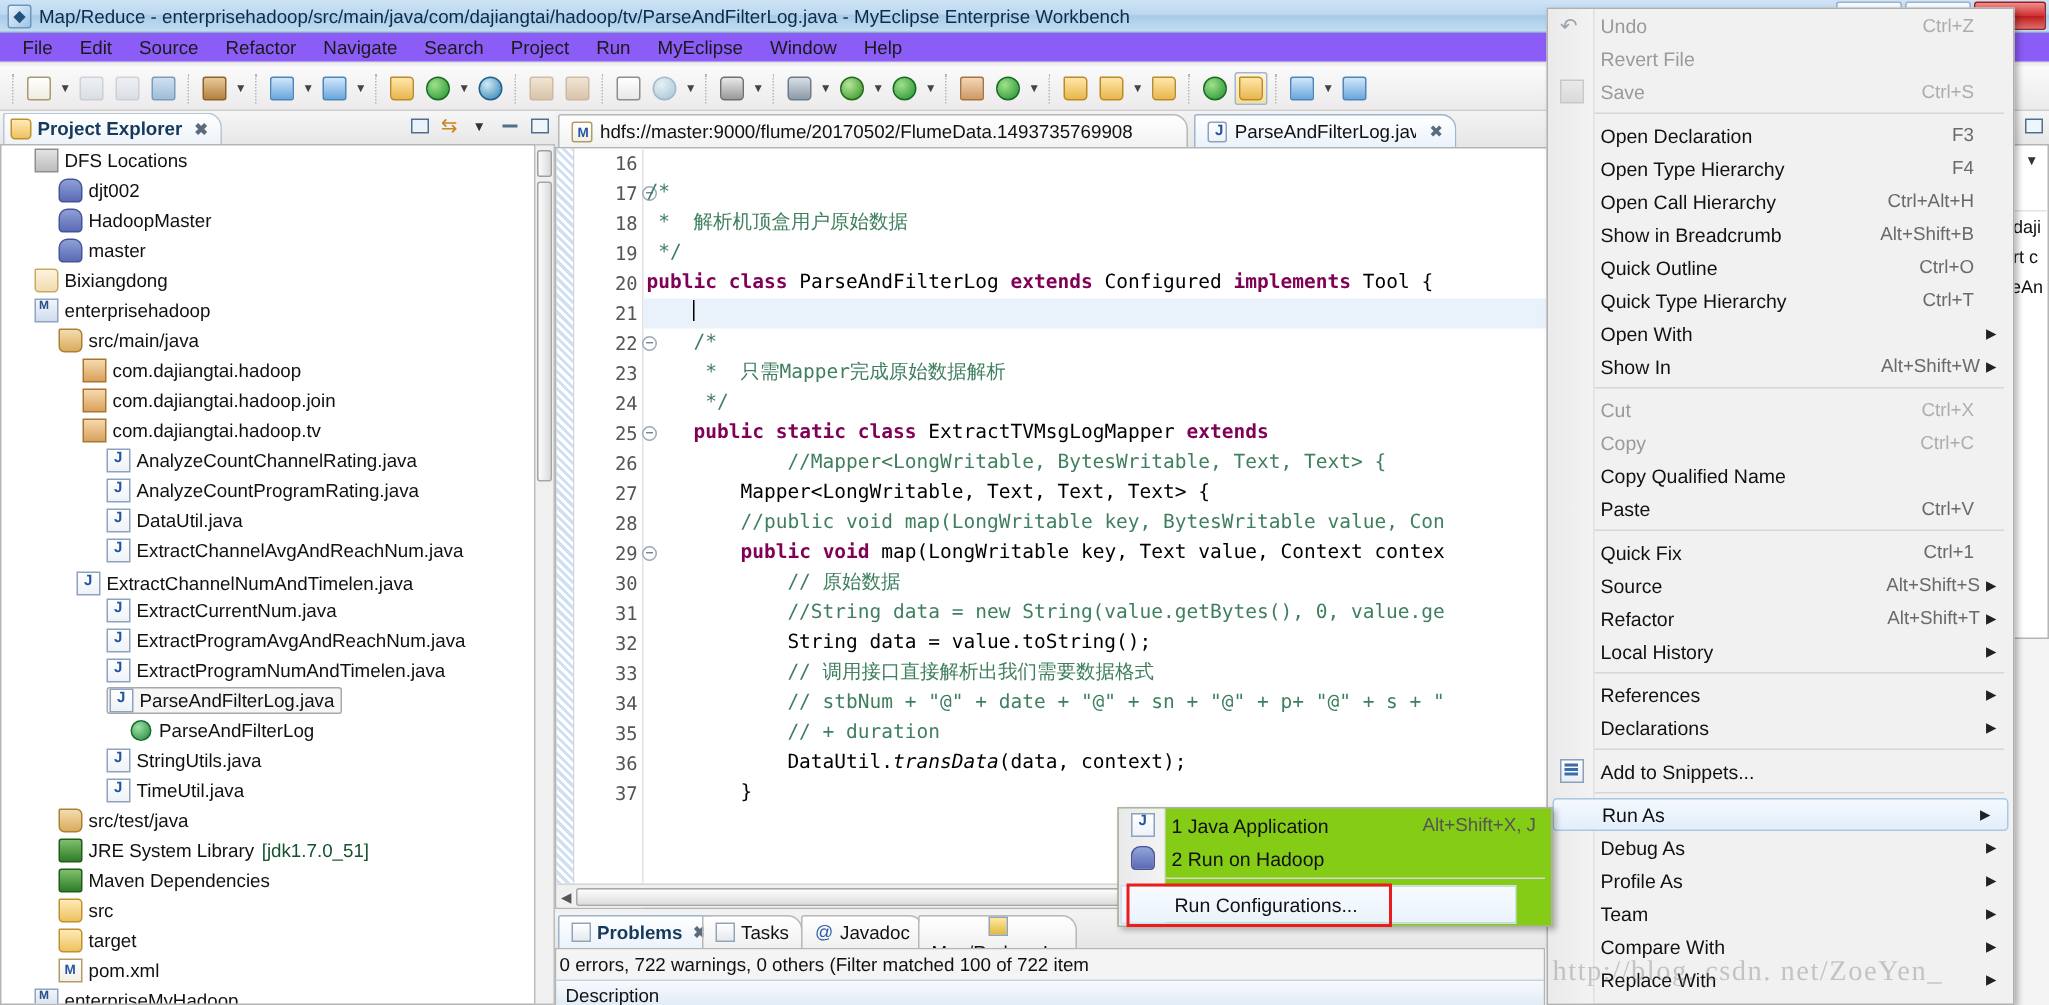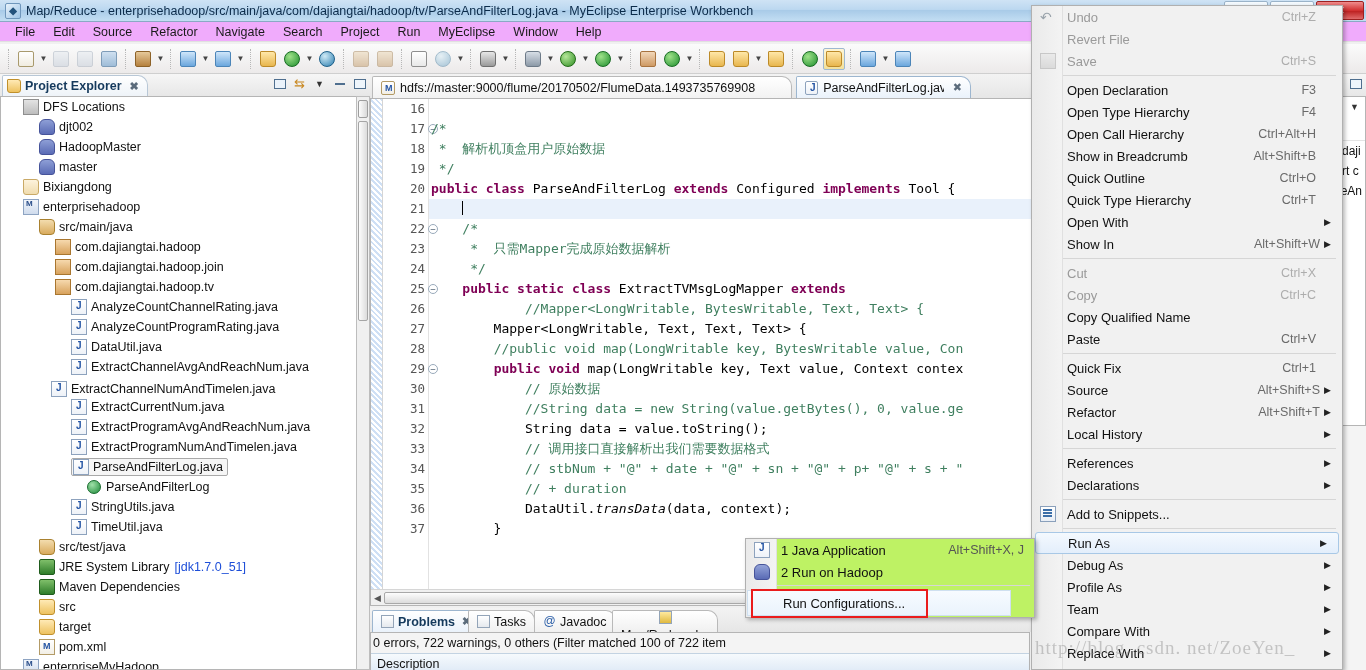--- a/index.html
+++ b/index.html
@@ -39,21 +39,21 @@
   }
   .winbtn.close{
     width:48px;
     background:linear-gradient(to bottom,#f08d8d,#d13030 50%,#bb1c1c 51%,#e06a6a);
     border:1px solid #9c2020; color:#fff; font-weight:bold;
   }
 
   
   #menubar{
     position:absolute; left:0; top:22px; width:1366px; height:20px;
-    background:#f0abfc; border-bottom:1px solid #e0e0e0;
+    background:#8b5cf6; border-bottom:1px solid #e0e0e0;
     display:flex; align-items:center; padding-left:6px;
   }
   #menubar .mi{ padding:2px 9px; color:#1a1a1a; font-size:12.5px; white-space:nowrap; }
 
   
   #toolbar{
     position:absolute; left:0; top:44px; width:1366px; height:30px;
     background:linear-gradient(to bottom,#fbfbfb,#eceaea);
     border-bottom:1px solid #cfcfcf;
     display:flex; align-items:center; padding-left:4px;
@@ -137,21 +137,21 @@
   .xmlicon::after{content:"M";position:absolute;left:3px;top:1px;font-size:9px;color:#2454a4;font-weight:bold;}
   .classicon{
     width:14px;height:14px;border-radius:50%;
     background:radial-gradient(circle at 35% 32%,#9fe0a8,#1f8a3a);
     border:1px solid #166b2c;margin-right:5px;flex:none;
   }
   .tsel{
     background:#f6f6f6;border:1px solid #a9a9a9;border-radius:2px;
     padding:0 4px 0 1px; height:18px; display:flex; align-items:center;
   }
-  .dim{color:#1d4ed8;}
+  .dim{color:#14532d;}
 
   
   #editorarea{ position:absolute; left:370px; top:0; width:996px; height:596px; }
   .edtabbar{ height:24px; position:relative; background:linear-gradient(to bottom,#f3f3f3,#e6e6e6); }
   .edtab{
     position:absolute;top:2px;height:22px;display:flex;align-items:center;gap:5px;
     padding:0 8px; font-size:12.5px; color:#111;
     border:1px solid #b9b9b9; border-bottom:none; border-radius:2px 10px 0 0;
     background:linear-gradient(to bottom,#ffffff,#f2f2f2);
   }
@@ -256,21 +256,21 @@
   .msep{ height:1px;background:#d6d6d6;margin:3px 6px 3px 31px; }
   .micon{ position:absolute;left:8px;top:3px;width:16px;height:16px; }
   .icon-undo{ color:#9aa3ab; font-size:14px; line-height:16px;}
   .icon-save{ background:linear-gradient(to bottom,#e6e6e6,#c9c9c9); border:1px solid #a9a9a9; opacity:.55;}
   .icon-snip{ background:linear-gradient(to bottom,#ffffff,#e9eef5); border:1px solid #8aa0bb;}
   .icon-snip::after{content:"";position:absolute;left:2px;top:2px;width:9px;height:2px;background:#3b6ea8;box-shadow:0 3px 0 #3b6ea8,0 6px 0 #3b6ea8;}
 
   
   #submenu{
     position:absolute;left:745px;top:538px;width:290px;height:80px;
-    background:#bef264;border:1px solid #b0b0b0;box-shadow:2px 2px 4px rgba(0,0,0,.28);
+    background:#84cc16;border:1px solid #b0b0b0;box-shadow:2px 2px 4px rgba(0,0,0,.28);
     z-index:70;
   }
   #submenu .gutterstrip{
     position:absolute;left:0;top:0;width:31px;height:100%;
     background:linear-gradient(to right,#eaeaea,#f3f3f3);border-right:1px solid #e0e0e0;
   }
   .srow{ position:relative;height:22px;display:flex;align-items:center;padding-left:35px;font-size:13px;color:#111;z-index:2;}
   .srow .sacc{ position:absolute;right:10px;color:#555;font-size:12.5px;}
   .sicon{ position:absolute;left:8px;top:3px;width:16px;height:16px;}
   .sicon.java{ background:linear-gradient(to bottom,#ffffff,#eef2f8); border:1px solid #8da2bd;}

